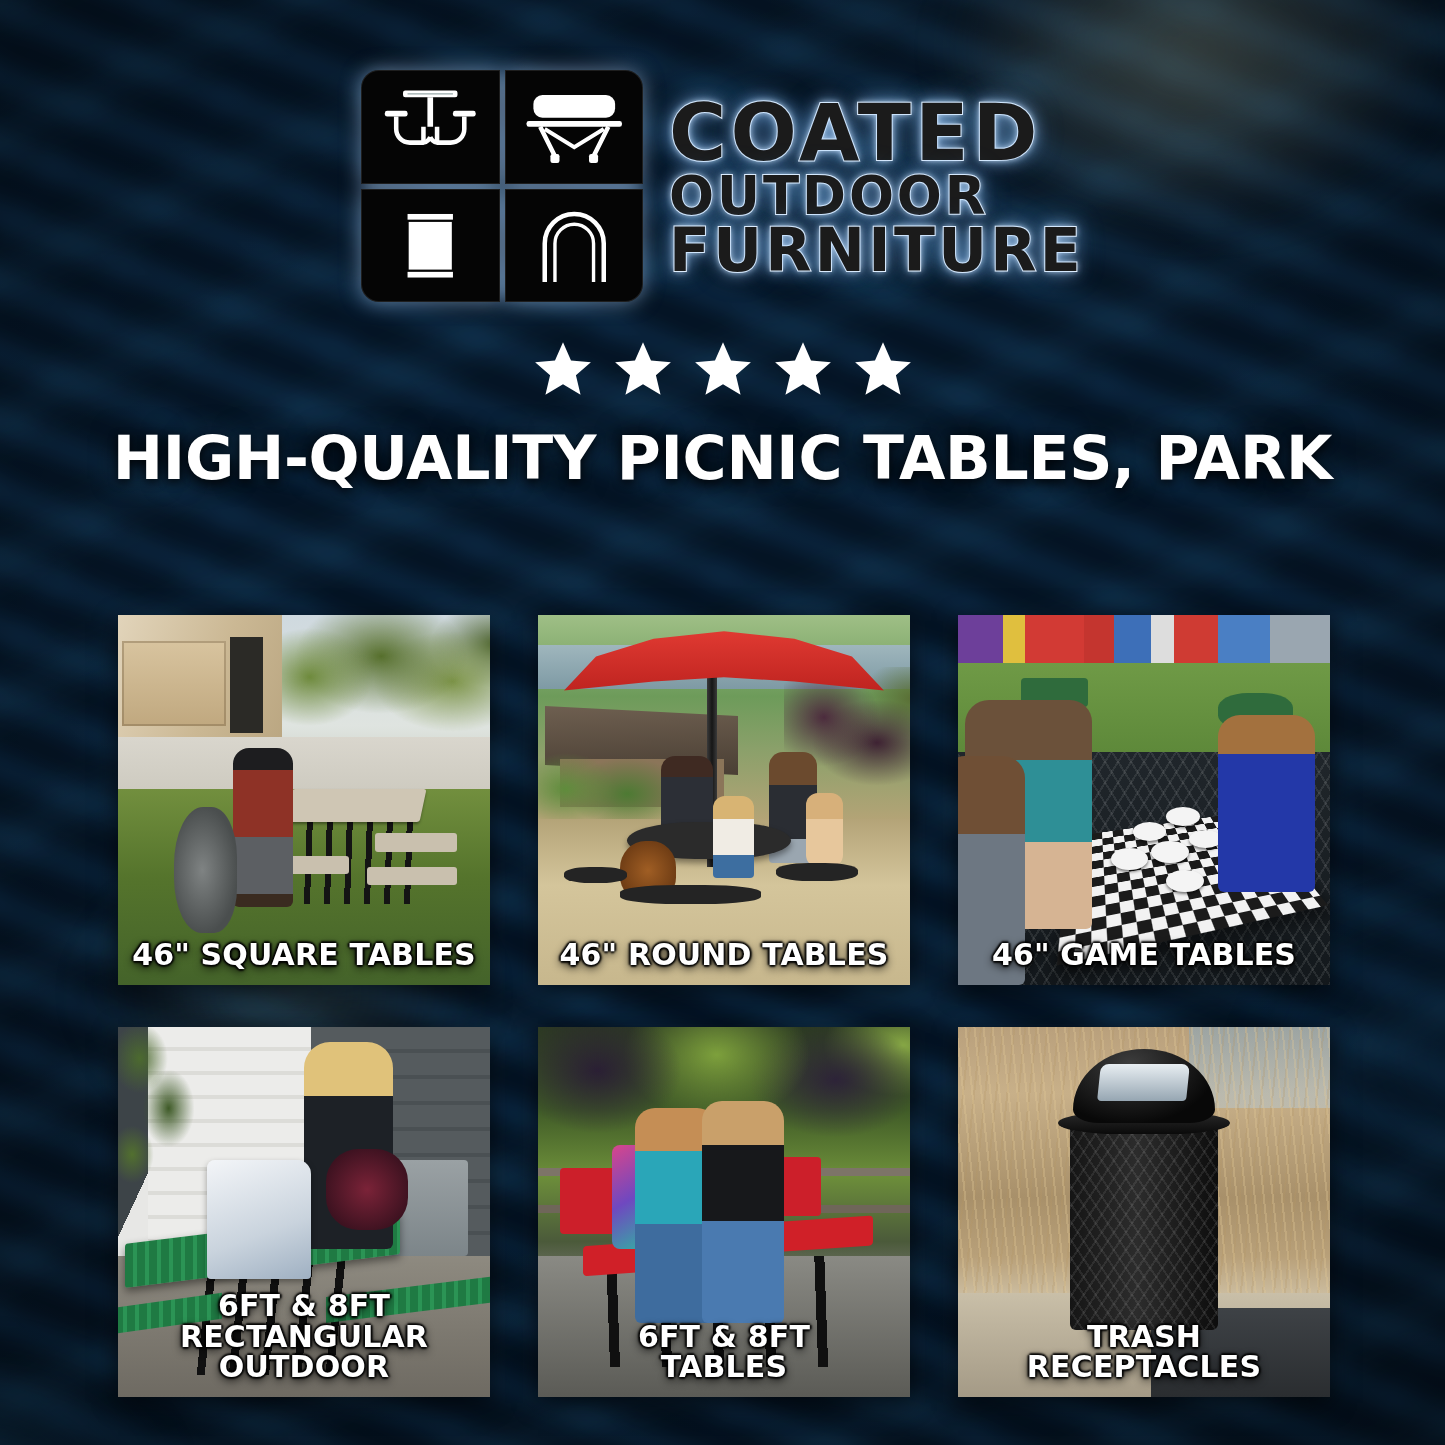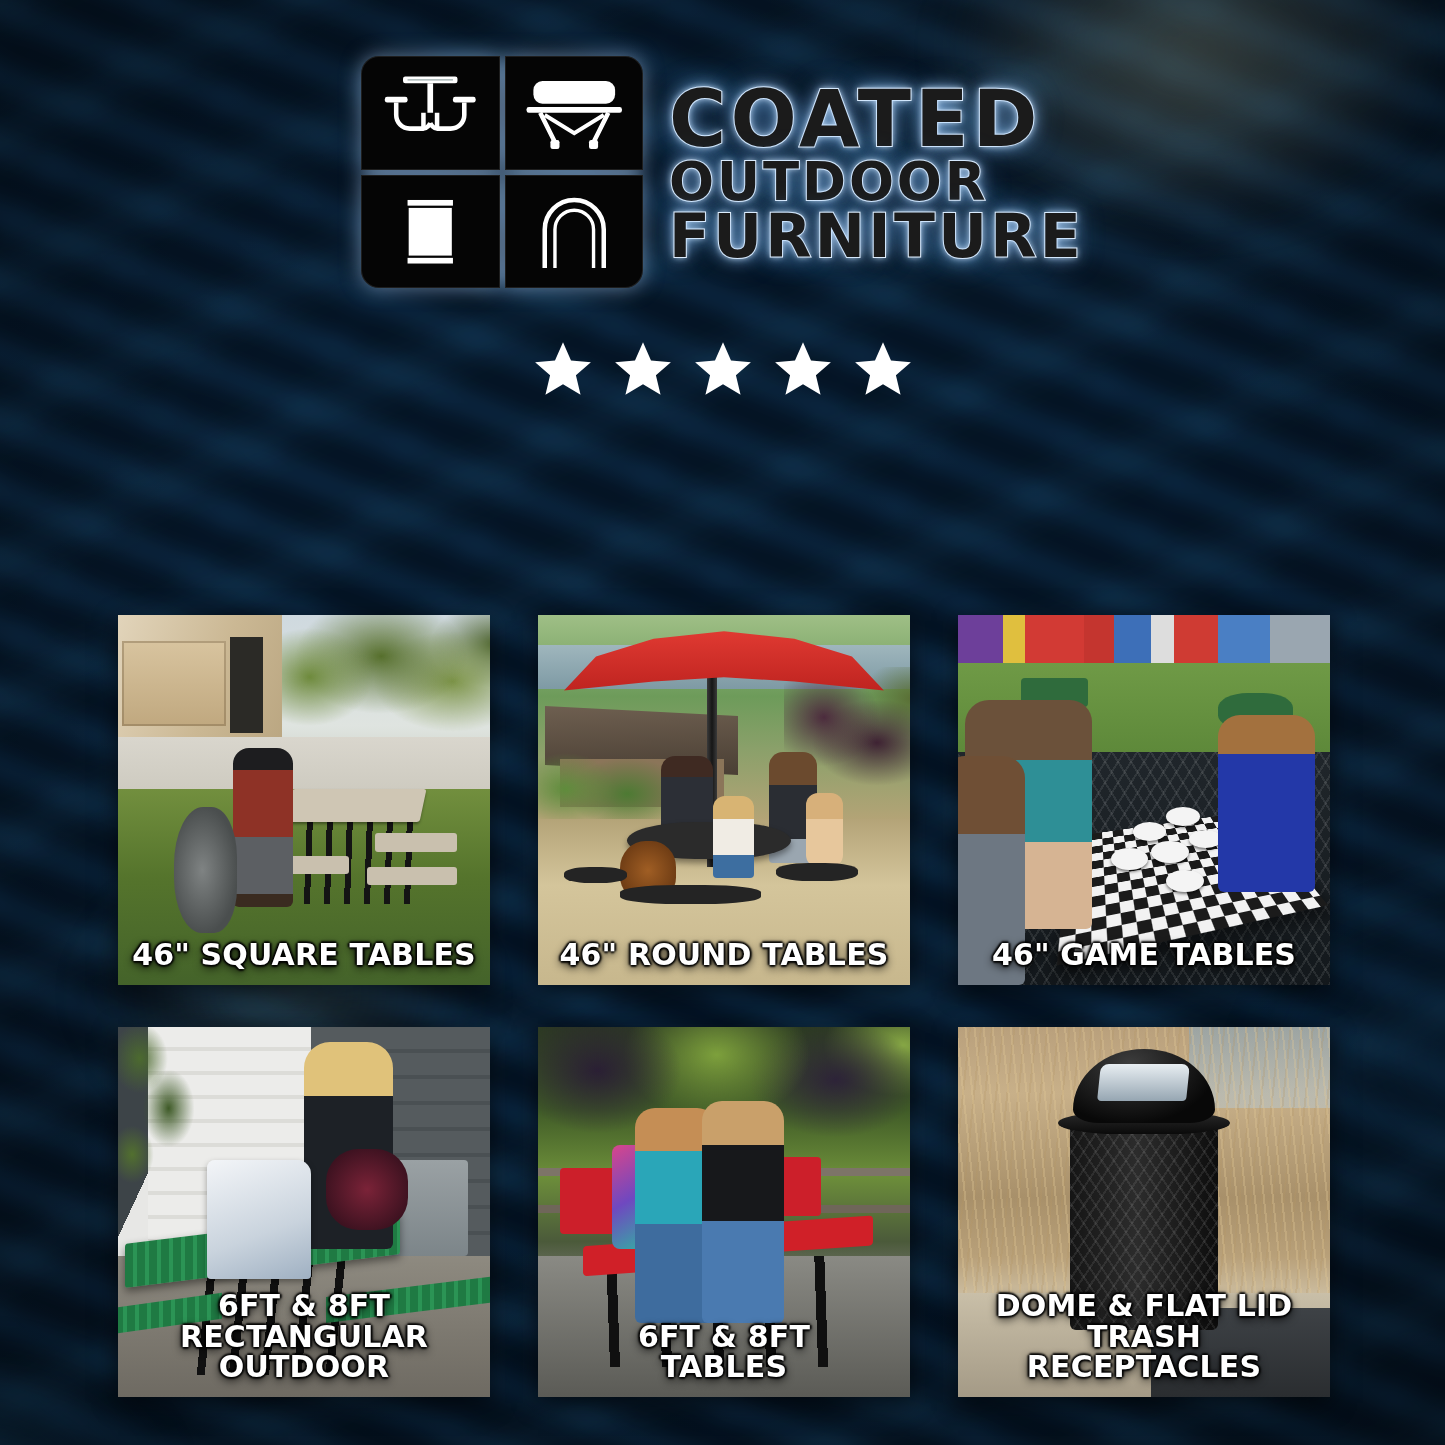--- a/index.html
+++ b/index.html
@@ -59,21 +59,21 @@
   #bg-vignette {
     position:absolute; inset:0;
     background: radial-gradient(ellipse 92% 88% at 50% 46%, rgba(0,0,0,0) 40%, rgba(0,0,0,.45) 88%, rgba(0,0,0,.68) 100%);
   }
 
   
   #content { position:relative; z-index:5; width:1445px; height:1445px; }
 
   
   .logo-block {
-    position:absolute; left:0; right:0; top:56px;
+    position:absolute; left:0; right:0; top:70px;
     display:flex; align-items:center; justify-content:center; gap:26px;
   }
   .logo-mark {
     width:282px; height:232px;
     display:grid; grid-template-columns:1fr 1fr; grid-template-rows:1fr 1fr;
     gap:5px; flex:0 0 auto;
     filter: drop-shadow(0 0 10px rgba(180,215,255,.55));
   }
   .logo-cell {
     background:#050505; position:relative; overflow:hidden;
@@ -368,20 +368,21 @@
       </svg>
       <svg viewBox="0 0 24 24" class="star">
         <path d="M12 1.6 L15.1 8.7 L22.8 9.4 L17 14.4 L18.8 22 L12 17.9 L5.2 22 L7 14.4 L1.2 9.4 L8.9 8.7 Z" fill="#ffffff"></path>
       </svg>
       <svg viewBox="0 0 24 24" class="star">
         <path d="M12 1.6 L15.1 8.7 L22.8 9.4 L17 14.4 L18.8 22 L12 17.9 L5.2 22 L7 14.4 L1.2 9.4 L8.9 8.7 Z" fill="#ffffff"></path>
       </svg>
     </div>
 
   <div class="headline nb">
+    <span class="ln">HIGH-QUALITY PICNIC TABLES, PARK</span>
   </div>
 
   <div class="grid">
 
     <div class="tile">
       <div class="photo">
         <div class="lyr p1-sky"></div>
           <div class="lyr p1-trees"></div>
         <div class="lyr p1-house"></div>
           <div class="lyr p1-garage"></div>
@@ -501,19 +502,18 @@
           <div class="lyr p6-sky"></div>
           <div class="lyr p6-grass"></div>
         <div class="lyr p6-walk"></div>
           <div class="lyr p6-asph"></div>
         <div class="lyr p6-body"></div>
           <div class="lyr p6-rim"></div>
         <div class="lyr p6-dome"></div>
           <div class="lyr p6-open"></div>
       </div>
       <div class="caption">
-        <span class="cl">DOME &amp; FLAT LID</span>
         <span class="cl">TRASH RECEPTACLES</span>
       </div>
     </div>
 
   </div>
 </div>
 
 </body></html>

